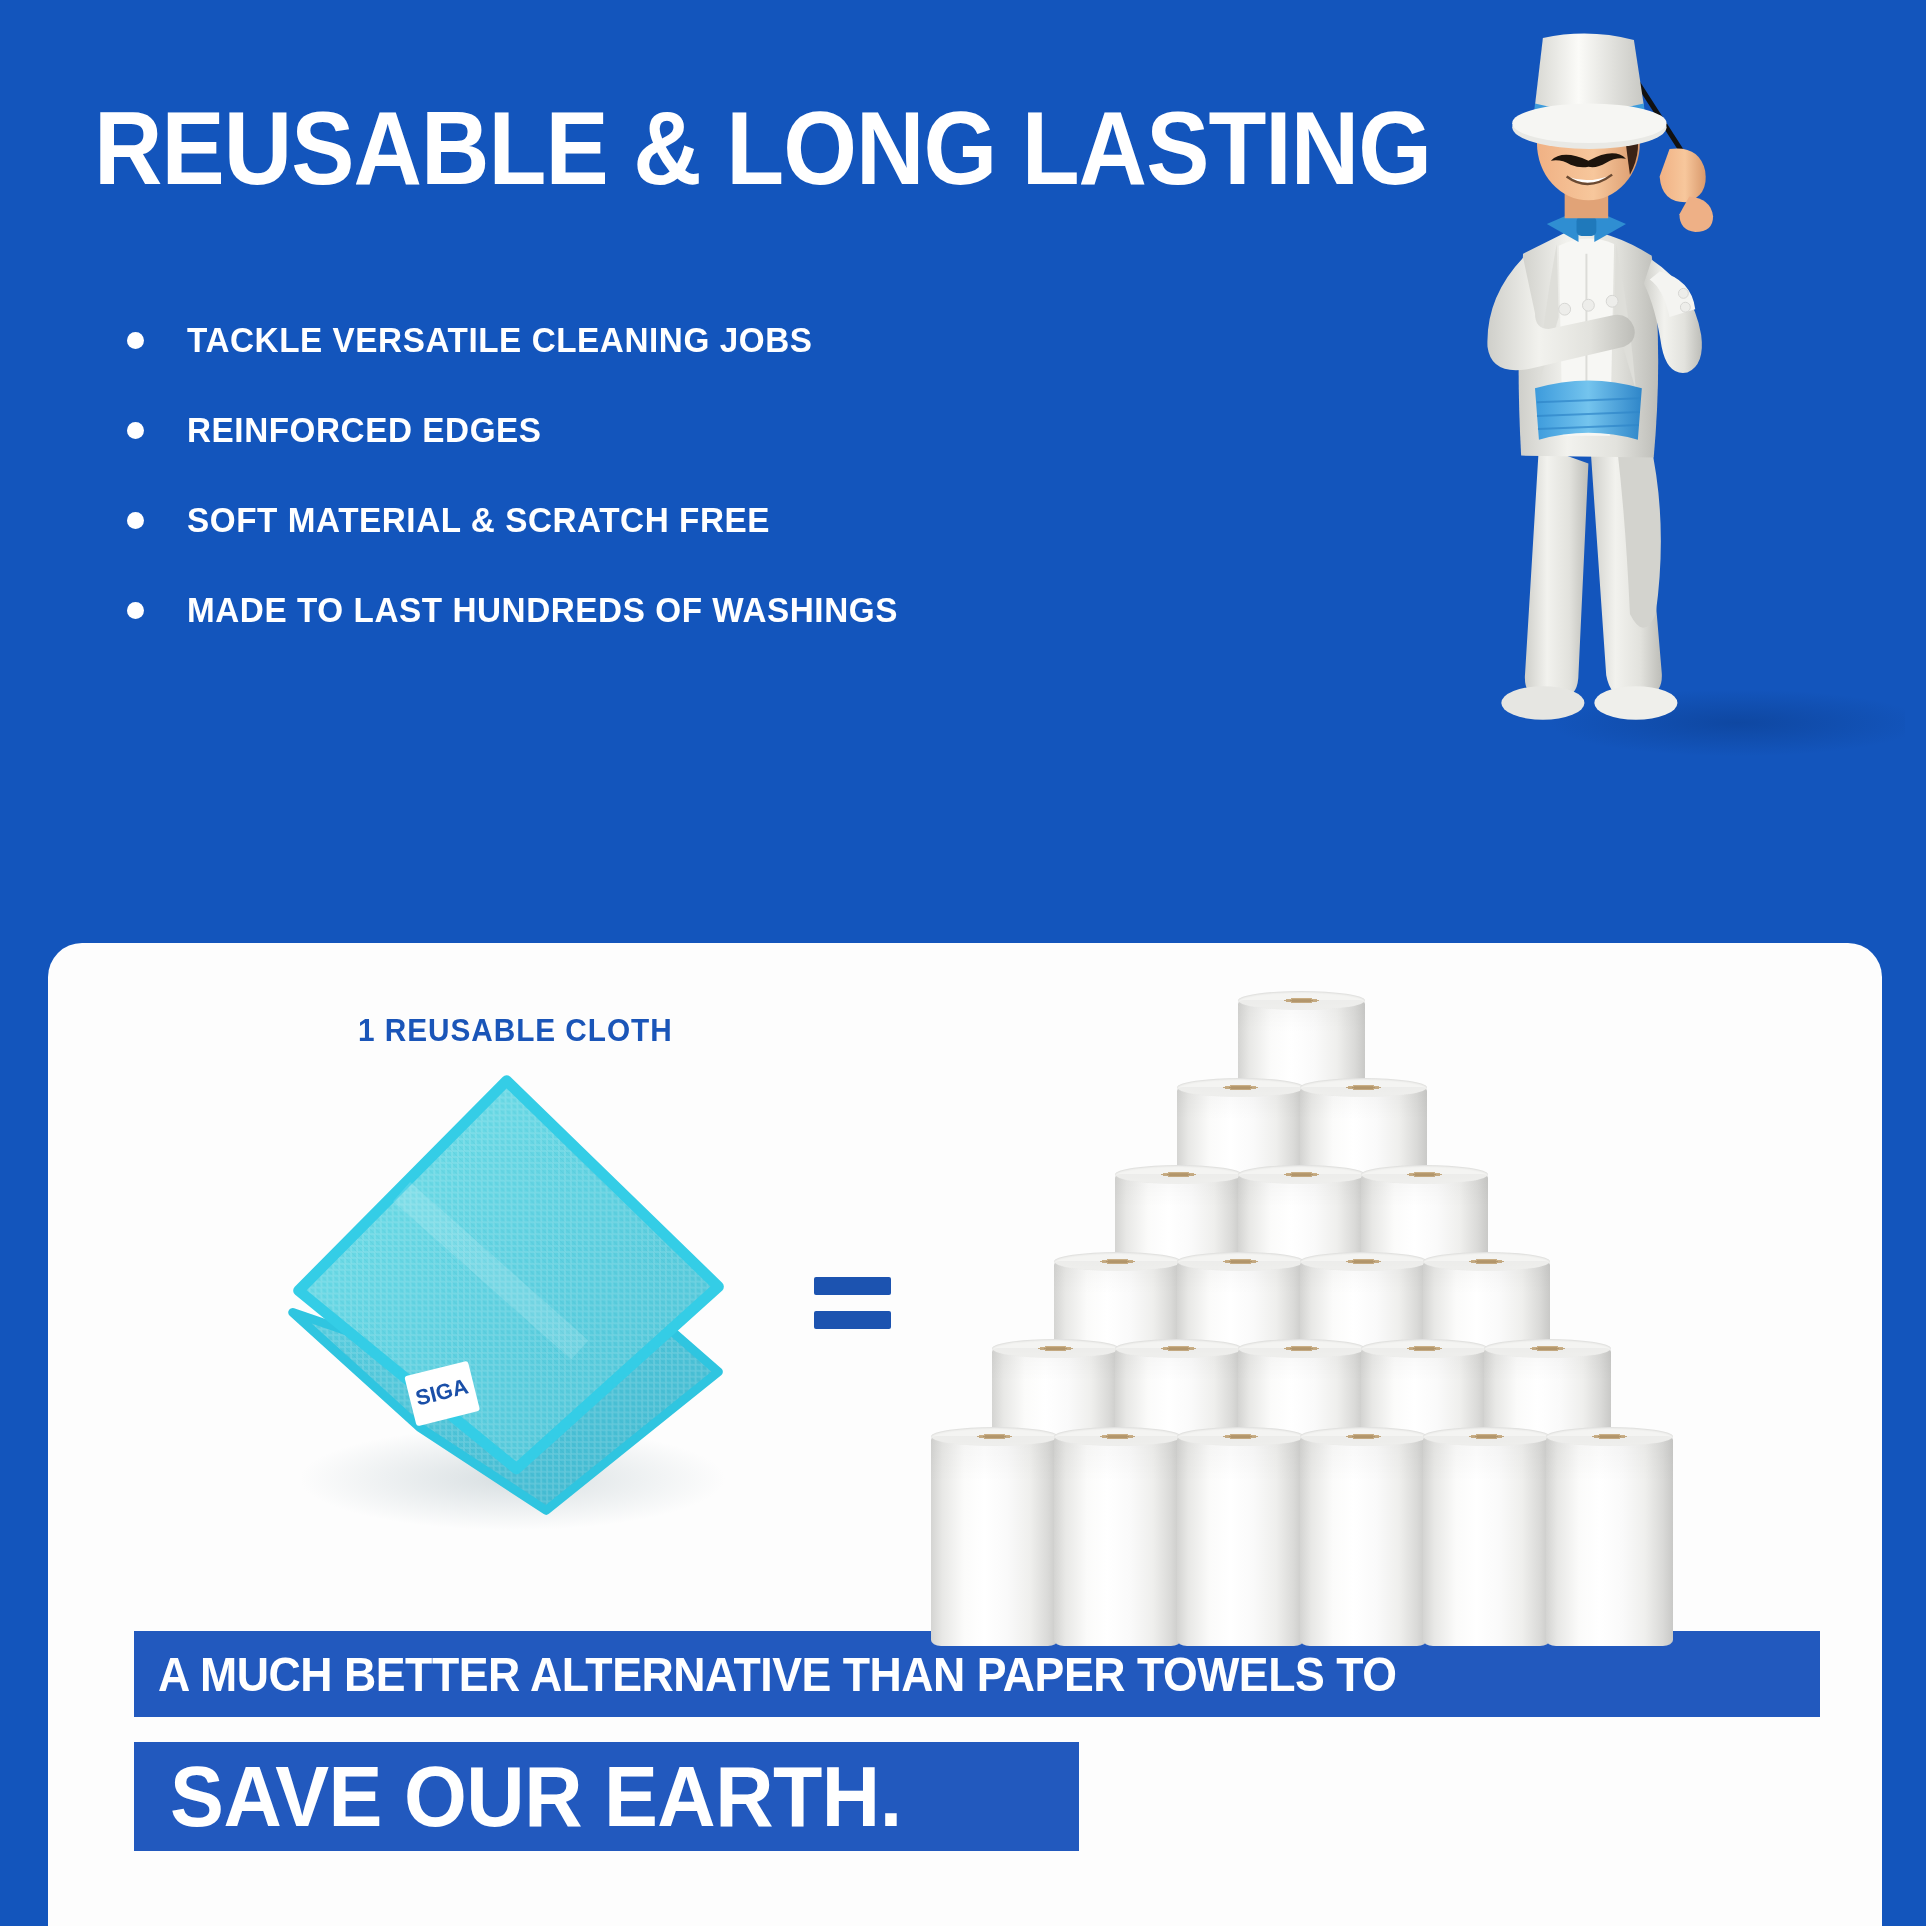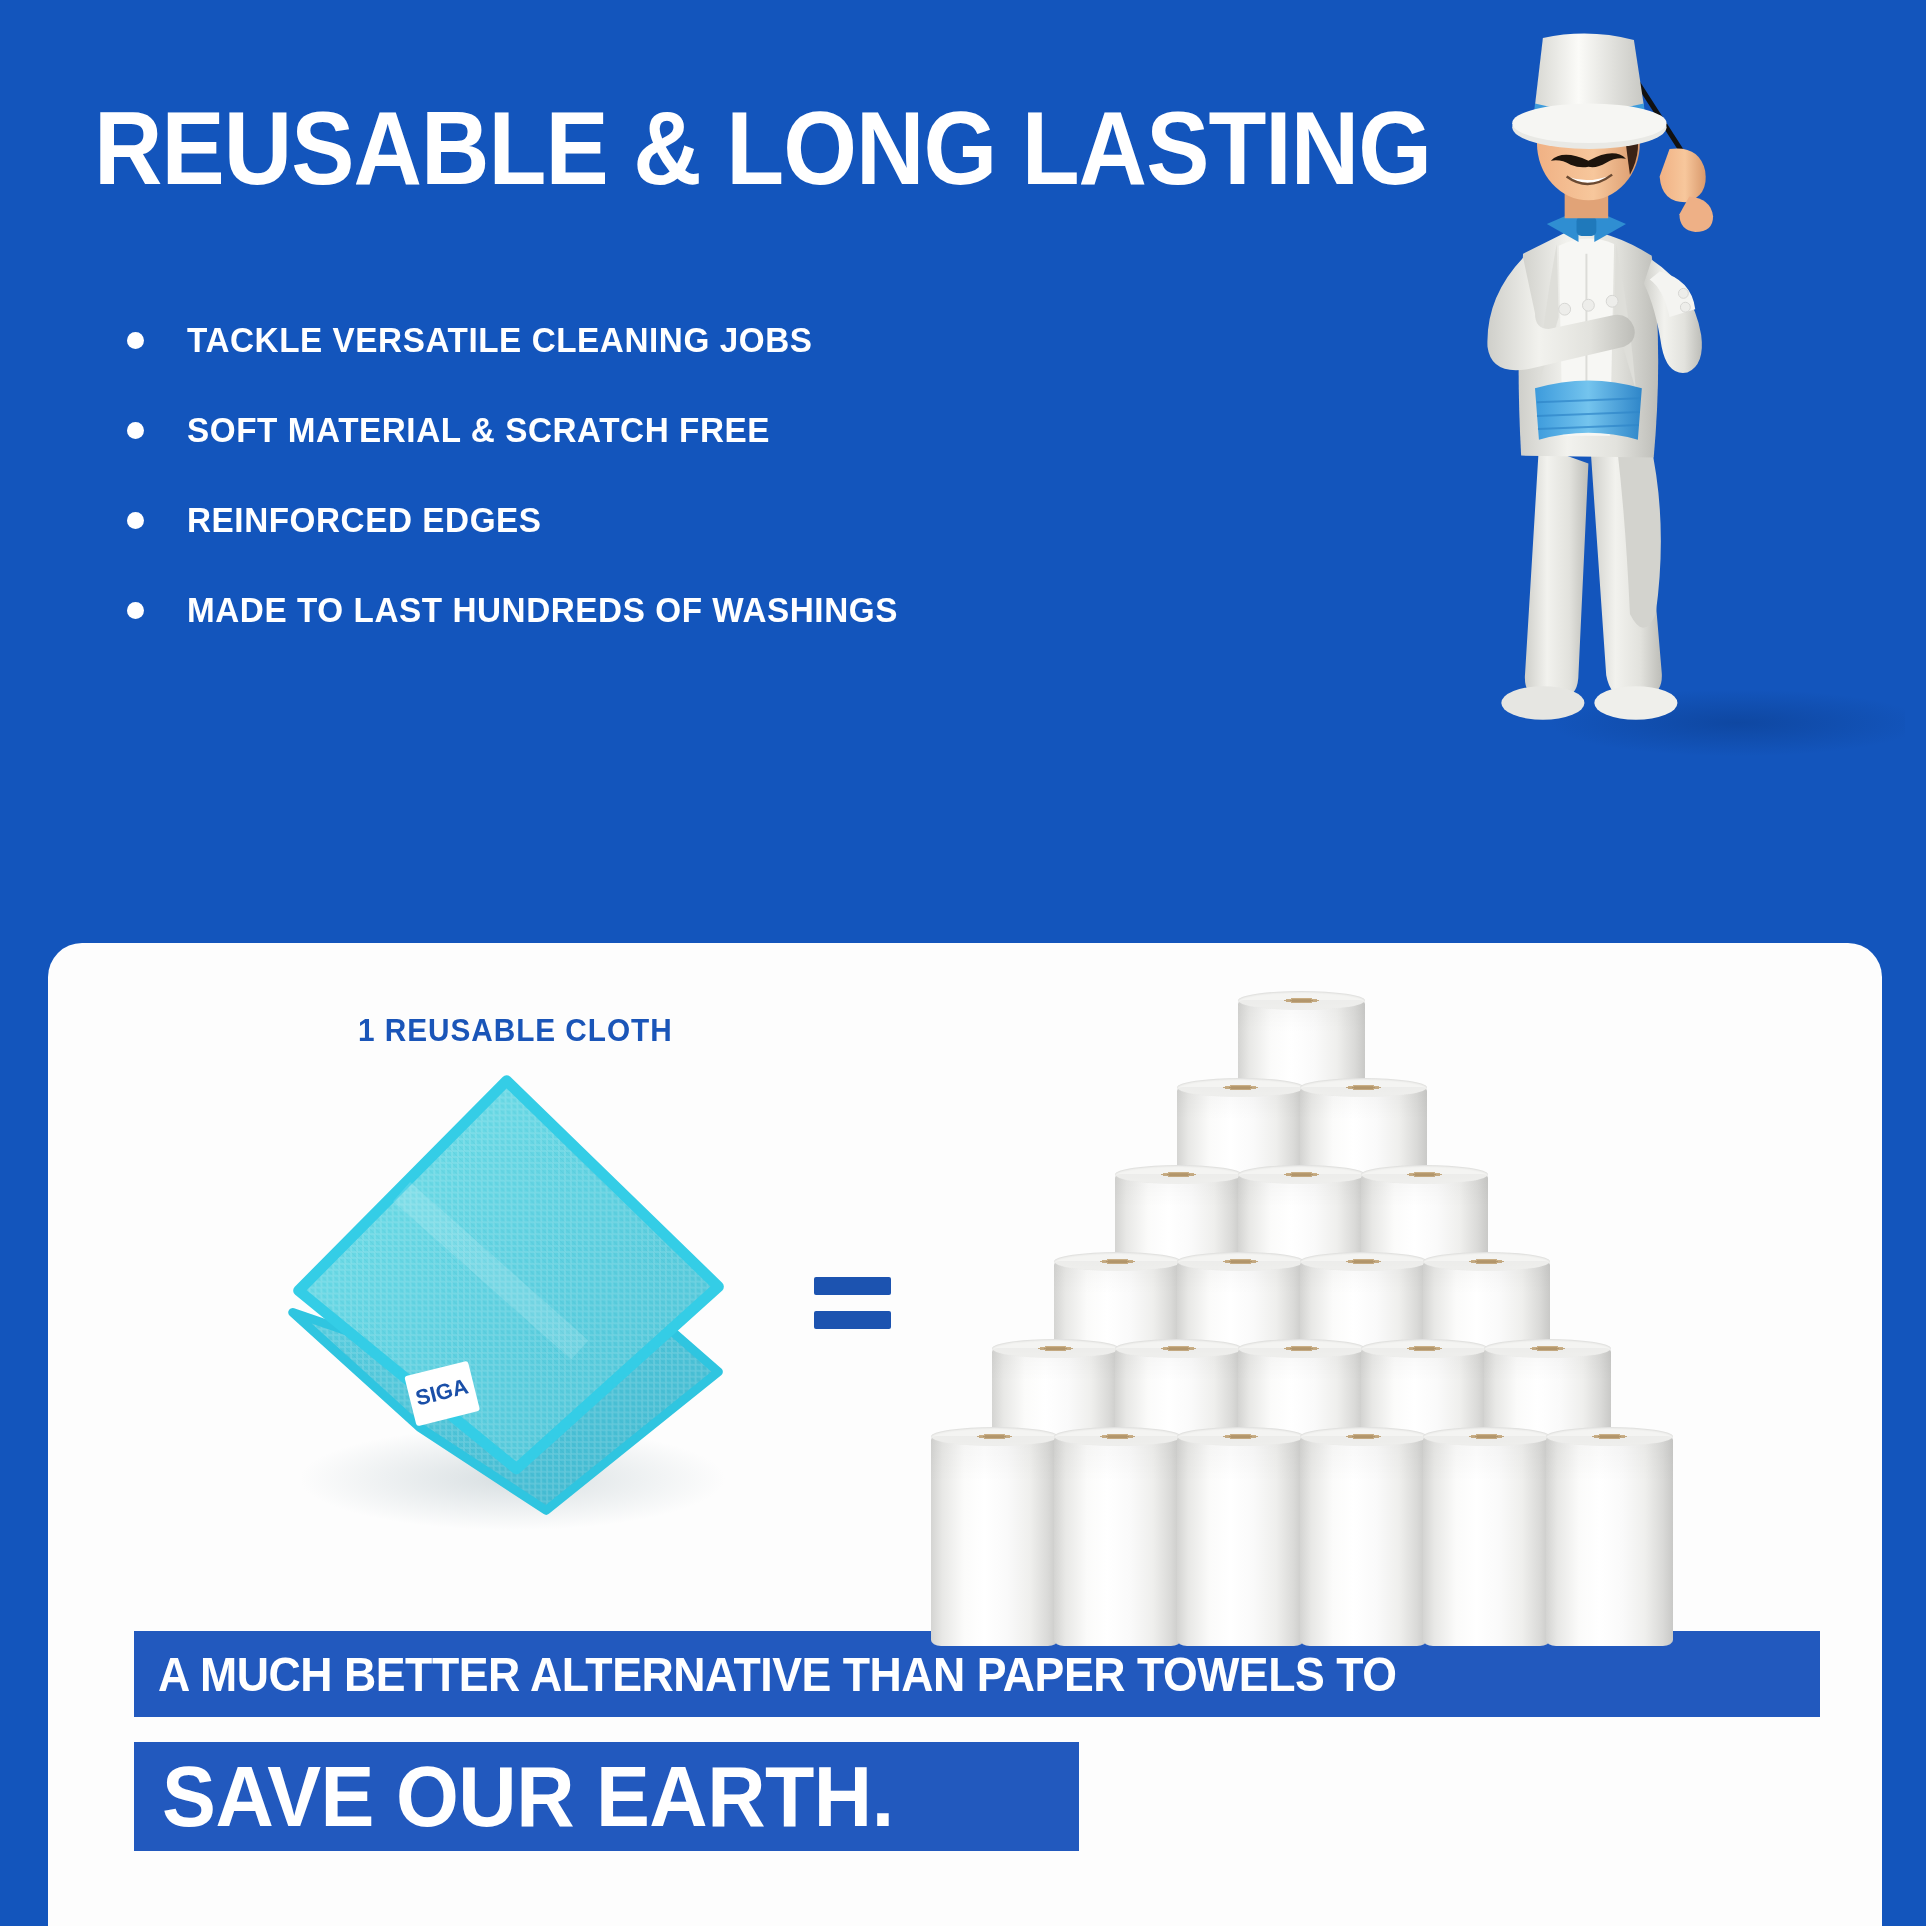--- a/index.html
+++ b/index.html
@@ -161,47 +161,47 @@
     left:134px; top:1631px;
     width:1686px; height:86px;
     padding-left:24px;
     font-size:48px;
     letter-spacing:-0.5px;
   }
   .banner-1 .btxt{ transform:scaleX(0.93); transform-origin:left center; }
   .banner-2{
     left:134px; top:1742px;
     width:945px; height:109px;
-    padding-left:28px;
+    padding-left:36px;
     font-size:85px;
     letter-spacing:-0.5px;
   }
   .banner-2 .btxt{ transform:scaleX(0.95); transform-origin:left center; }
 </style>
 </head>
 <body>
 
 <div class="headline">REUSABLE &amp; LONG LASTING</div>
 
 <div class="bullets">
 
 
   <div class="bullet-row">
     <span class="bullet-dot"></span>
     <span class="bullet-text">TACKLE VERSATILE CLEANING JOBS</span>
   </div>
 
   <div class="bullet-row">
     <span class="bullet-dot"></span>
-    <span class="bullet-text">SOFT MATERIAL &amp; SCRATCH FREE</span>
+    <span class="bullet-text">REINFORCED EDGES</span>
   </div>
 
   <div class="bullet-row">
     <span class="bullet-dot"></span>
-    <span class="bullet-text">REINFORCED EDGES</span>
+    <span class="bullet-text">SOFT MATERIAL &amp; SCRATCH FREE</span>
   </div>
 
   <div class="bullet-row">
     <span class="bullet-dot"></span>
     <span class="bullet-text">MADE TO LAST HUNDREDS OF WASHINGS</span>
   </div>
 
 </div>
 
 <div class="mascot">

